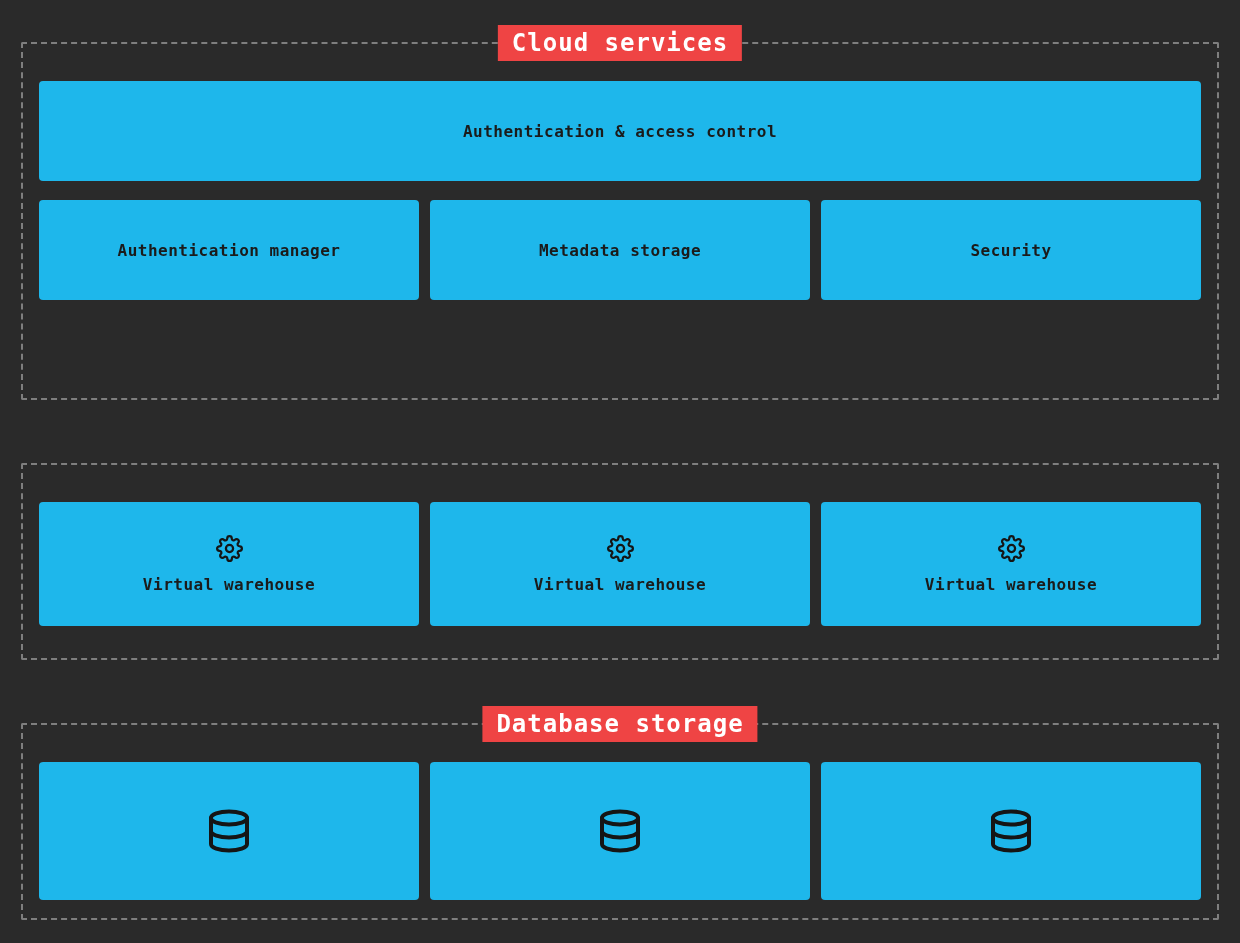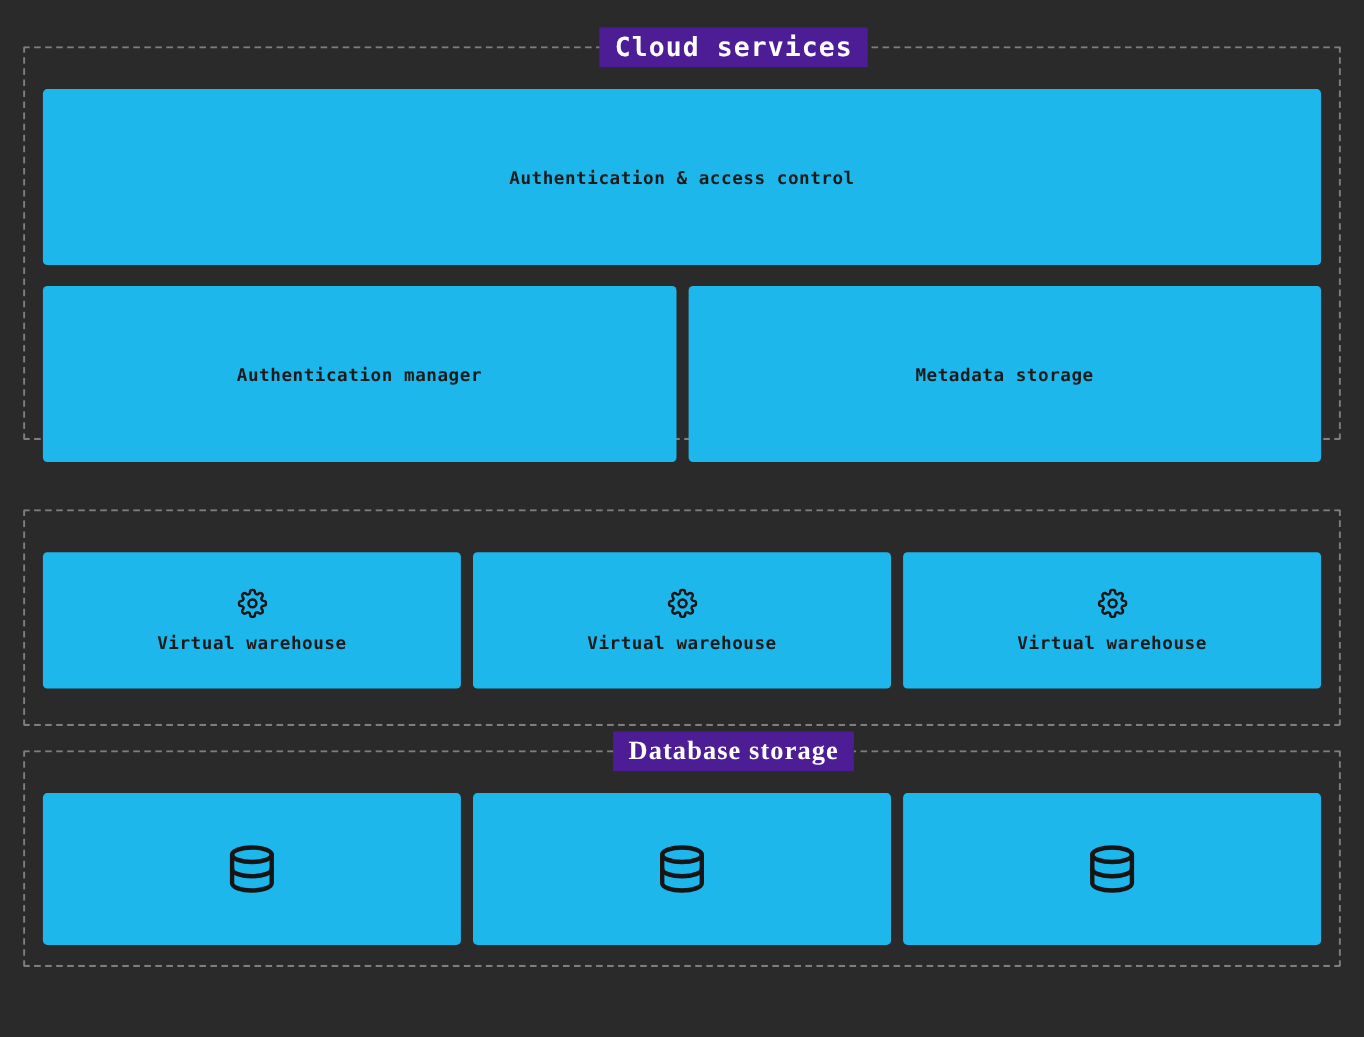--- a/index.html
+++ b/index.html
@@ -24,36 +24,35 @@
     box-sizing: border-box;
     border: 2px dashed #7e7e7e;
     border-radius: 2px;
     padding: 37px 16px 17px 16px;
     display: flex;
     flex-direction: column;
     gap: 19px;
   }
   #section-cloud-services   { top: 42px;  height: 358px; }
   #section-query-processing { top: 463px; height: 197px; }
-  #section-database-storage { top: 682px; height: 197px; font-family: Liberation Serif, serif; }
+  #section-database-storage { top: 723px; height: 197px; }
 
   .section-title {
     position: absolute;
     top: -19px;
     left: 50%;
     transform: translateX(-50%);
-    background: #4c1d95;
+    background: #ef4444;
     color: #ffffff;
     font-size: 24px;
     font-weight: 700;
     letter-spacing: 1px;
     line-height: 36px;
     padding: 0 14px;
     white-space: nowrap;
-    margin-left: 47px;
   }
   .row {
     display: flex;
     gap: 11px;
     width: 100%;
   }
   .box {
     background: #1eb7eb;
     border-radius: 4px;
     flex: 1 1 0;
@@ -61,21 +60,21 @@
     flex-direction: column;
     align-items: center;
     justify-content: center;
     gap: 13px;
     color: #1b1b1b;
     font-size: 16px;
     font-weight: 600;
     letter-spacing: 0.5px;
     text-align: center;
   }
-  .h140 { height: 160px; }
+  .h140 { height: 100px; }
   .h139 { height: 124px; }
   .h138 { height: 138px; }
   .icon  { display: block; line-height: 0; }
   .icon svg { display: block; stroke: #151515; }
 </style>
 </head>
 <body>
 
 <div class="stage">
 
@@ -85,20 +84,23 @@
       <div class="box h140">
         <span>Authentication &amp; access control</span>
       </div>
     </div>
     <div class="row">
       <div class="box h140">
         <span>Authentication manager</span>
       </div>
       <div class="box h140">
         <span>Metadata storage</span>
+      </div>
+      <div class="box h140">
+        <span>Security</span>
       </div>
     </div>
   </div>
 
   <div class="section" id="section-query-processing">
     <div class="row">
 
       <div class="box h139">
         <span class="icon">
           <svg width="27" height="27" viewBox="0 0 24 24" fill="none" stroke-width="2" stroke-linecap="round" stroke-linejoin="round">

